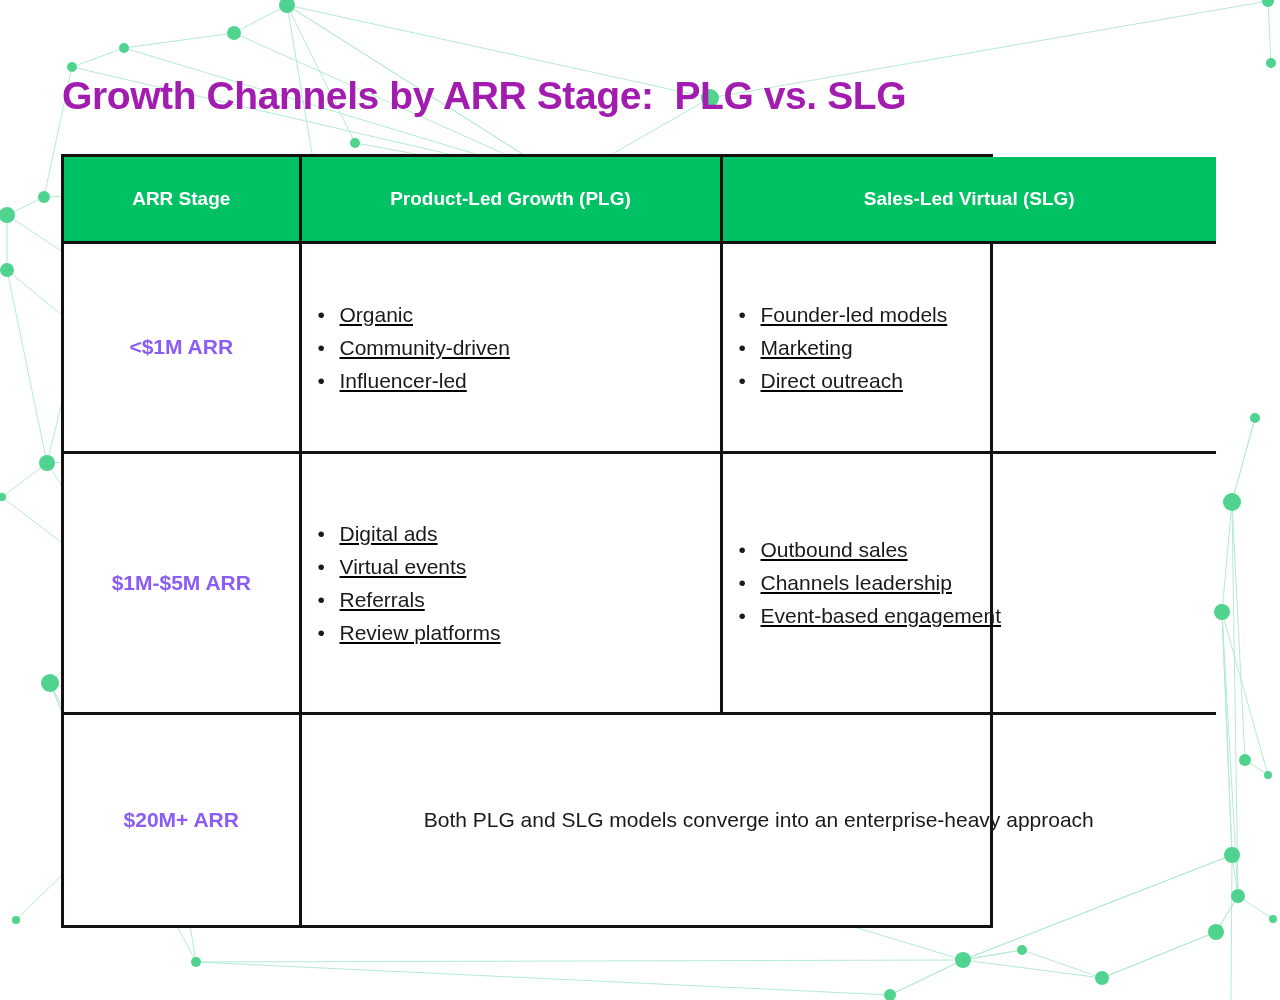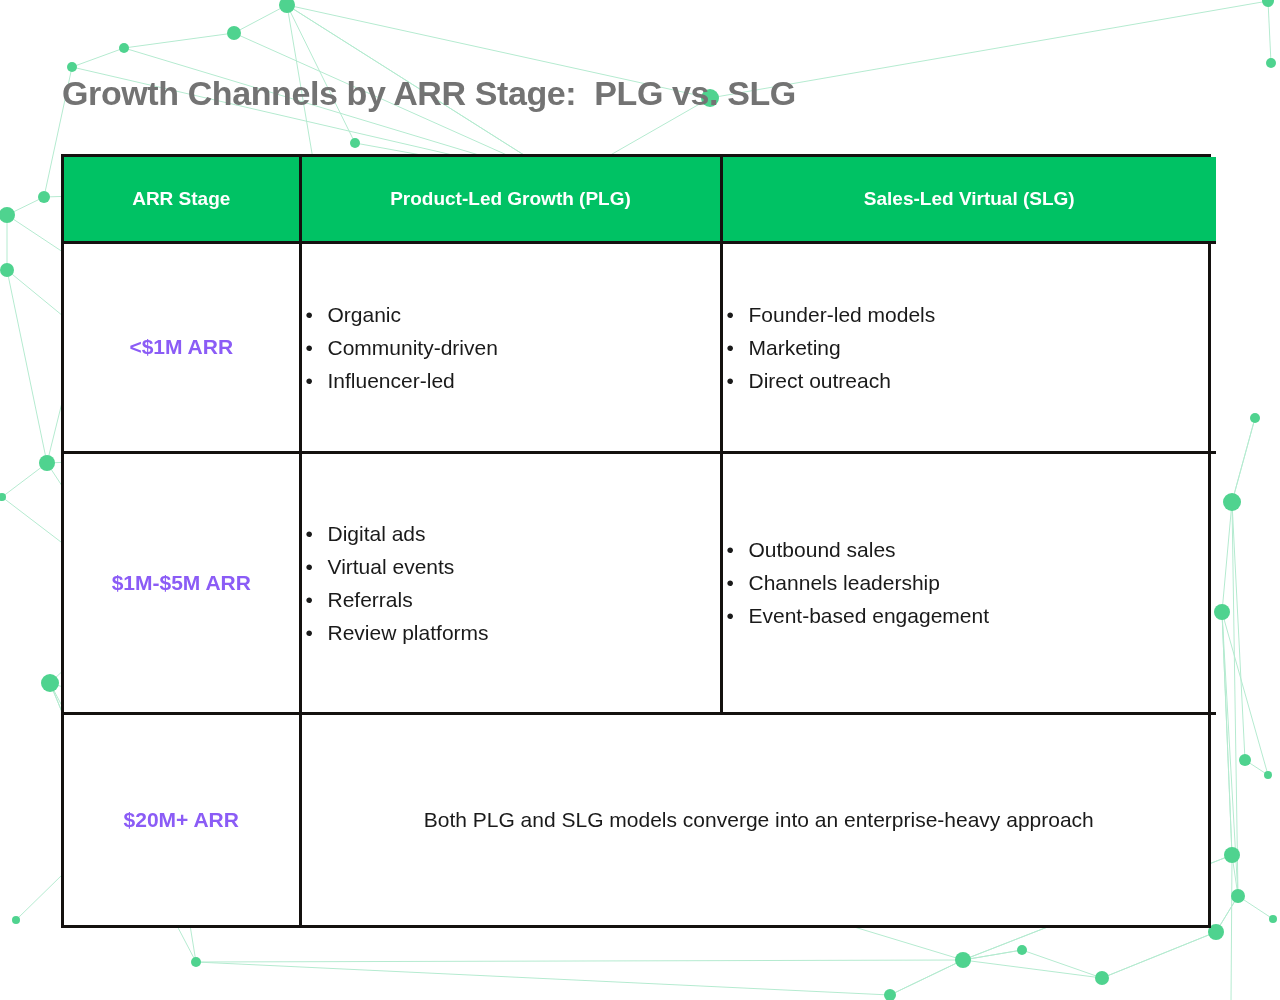--- a/index.html
+++ b/index.html
@@ -31,33 +31,33 @@
     left: 0; top: 0;
     width: 1280px;
     height: 1000px;
     z-index: 2;
   }
 
   .slide-title {
     position: absolute;
     left: 62px;
     top: 74px;
-    font-size: 34px;
+    font-size: 39px;
     font-weight: bold;
-    color: #737373;
+    color: #a21caf;
     letter-spacing: -0.4px;
     white-space: pre;
   }
 
   
   .table-wrap {
     position: absolute;
     left: 61px;
     top: 154px;
-    width: 1150px;
+    width: 932px;
     height: 774px;
     border: 3px solid #14110f;
     box-sizing: border-box;
     background: #ffffff;
   }
   table.matrix {
     width: 100%;
     height: 100%;
     border-collapse: collapse;
     table-layout: fixed;
@@ -91,23 +91,24 @@
   td.stage-cell {
     text-align: center;
     font-size: 21px;
     font-weight: bold;
     color: #8b5cf6;
     white-space: nowrap;
   }
 
   td.list-cell { padding: 0 12px 0 26px; }
   ul.bullets {
-    margin: 0;
+    margin: 12px;
     padding: 0 0 0 22px;
     list-style: none;
+    text-decoration: underline;
   }
   ul.bullets li {
     position: relative;
     font-size: 21px;
     line-height: 33px;
     color: #1a1a1a;
     padding-left: 4px;
   }
   ul.bullets li::before {
     content: "\2022";

